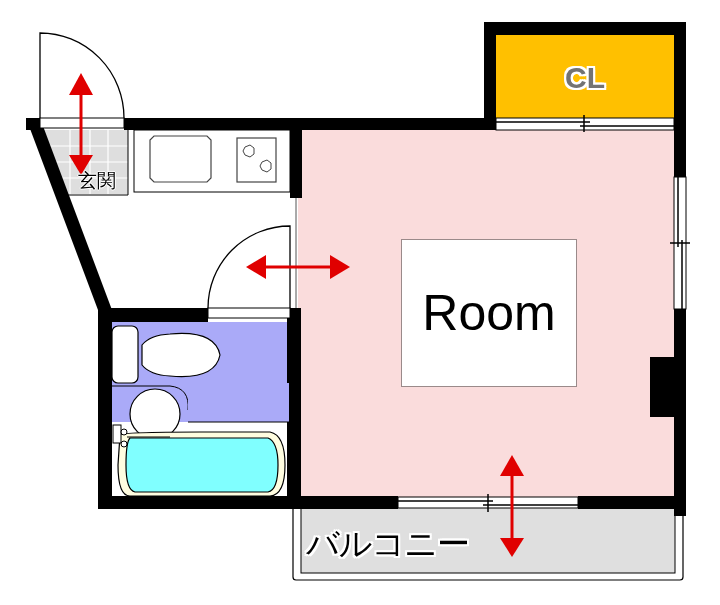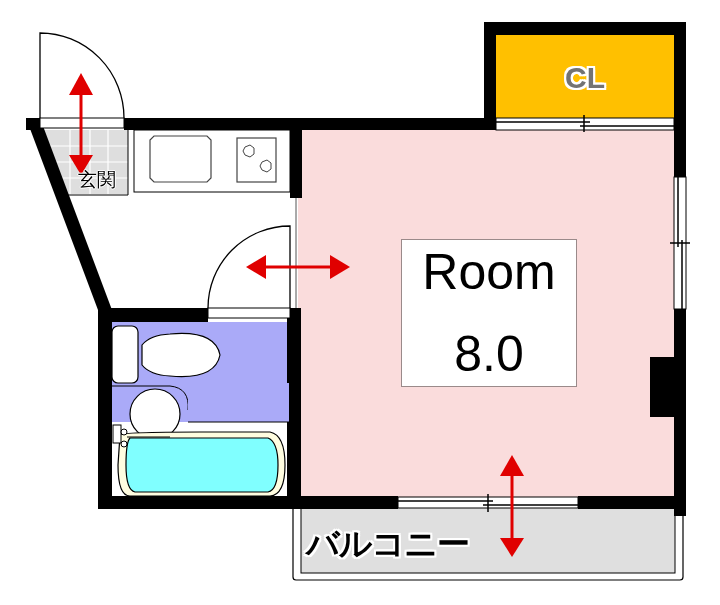--- a/index.html
+++ b/index.html
@@ -12,28 +12,27 @@
     color:#000; font-family:"Liberation Sans", sans-serif; font-size:50px; line-height:56px;gap:26px;
   }
   .cl-label {
     position:absolute; left:545px; top:56px; width:80px; height:44px;
     display:flex; align-items:center; justify-content:center;
     font-family:"Liberation Sans", sans-serif; font-weight:bold; font-size:30px; color:#737373;
     text-shadow: 2px 0 0 #fff, -2px 0 0 #fff, 0 2px 0 #fff, 0 -2px 0 #fff, 2px 2px 0 #fff, -2px -2px 0 #fff, 2px -2px 0 #fff, -2px 2px 0 #fff;
   }
   .genkan-label {
     position:absolute; left:78px; top:168px; width:52px; height:26px;
-    font-family:Liberation Mono, monospace; font-size:19px; color:#000; line-height:26px;
+    font-family:Liberation Serif, serif; font-size:19px; color:#000; line-height:26px;
     text-shadow: 1px 0 0 #fff, -1px 0 0 #fff, 0 1px 0 #fff, 0 -1px 0 #fff;
   }
   .balcony-label {
     position:absolute; left:306px; top:522px; width:200px; height:44px;
     font-family:"DejaVu Sans", sans-serif; font-size:33px; color:#000; line-height:44px; letter-spacing:-1px;
     text-shadow: 2px 0 0 #fff, -2px 0 0 #fff, 0 2px 0 #fff, 0 -2px 0 #fff, 2px 2px 0 #fff, -2px -2px 0 #fff, 2px -2px 0 #fff, -2px 2px 0 #fff;
-    font-weight: bold;
   }
 </style>
 </head>
 <body>
 
 <svg class="plan" width="720" height="605" viewBox="0 0 720 605">
 
   <g>
     <rect x="293" y="504" width="390" height="76" rx="3" fill="#ffffff" stroke="#000" stroke-width="1.2"></rect>
     <rect x="301" y="506" width="374" height="67" fill="#dfdfdf" stroke="#000" stroke-width="1"></rect>
@@ -160,18 +159,17 @@
   </g>
   <g fill="#e00000" stroke="#e00000">
     <line x1="512" y1="470" x2="512" y2="545" stroke-width="3"></line>
     <polygon points="500,476 524,476 512,455" stroke="none"></polygon>
     <polygon points="500,538 524,538 512,557" stroke="none"></polygon>
   </g>
 </svg>
 
 <div class="label-box">
   <span>Room</span>
-  <span>8.0</span>
 </div>
 
 <div class="cl-label">CL</div>
 <div class="genkan-label">玄関</div>
 <div class="balcony-label">バルコニー</div>
 
 </body></html>

